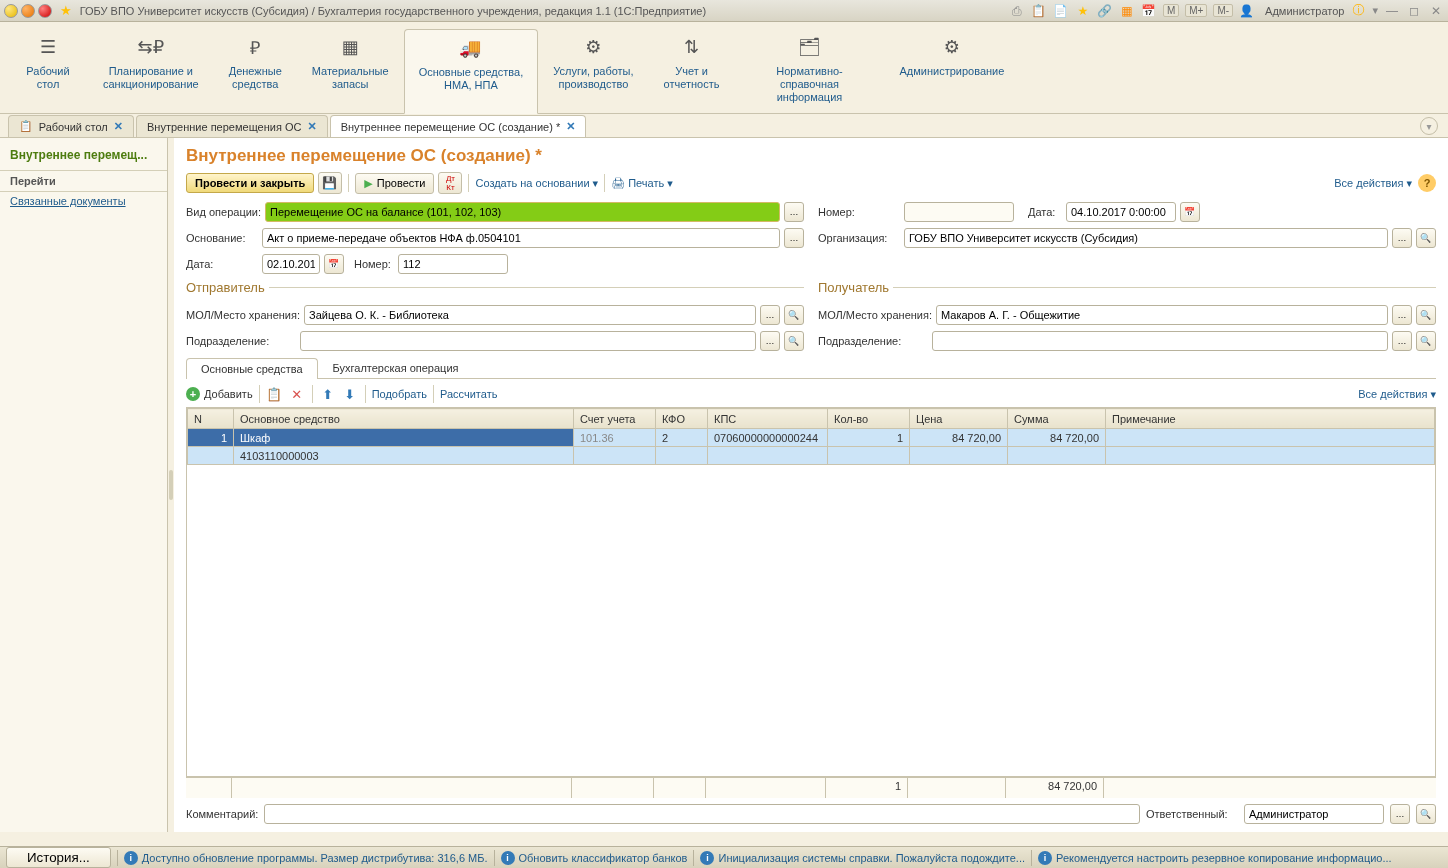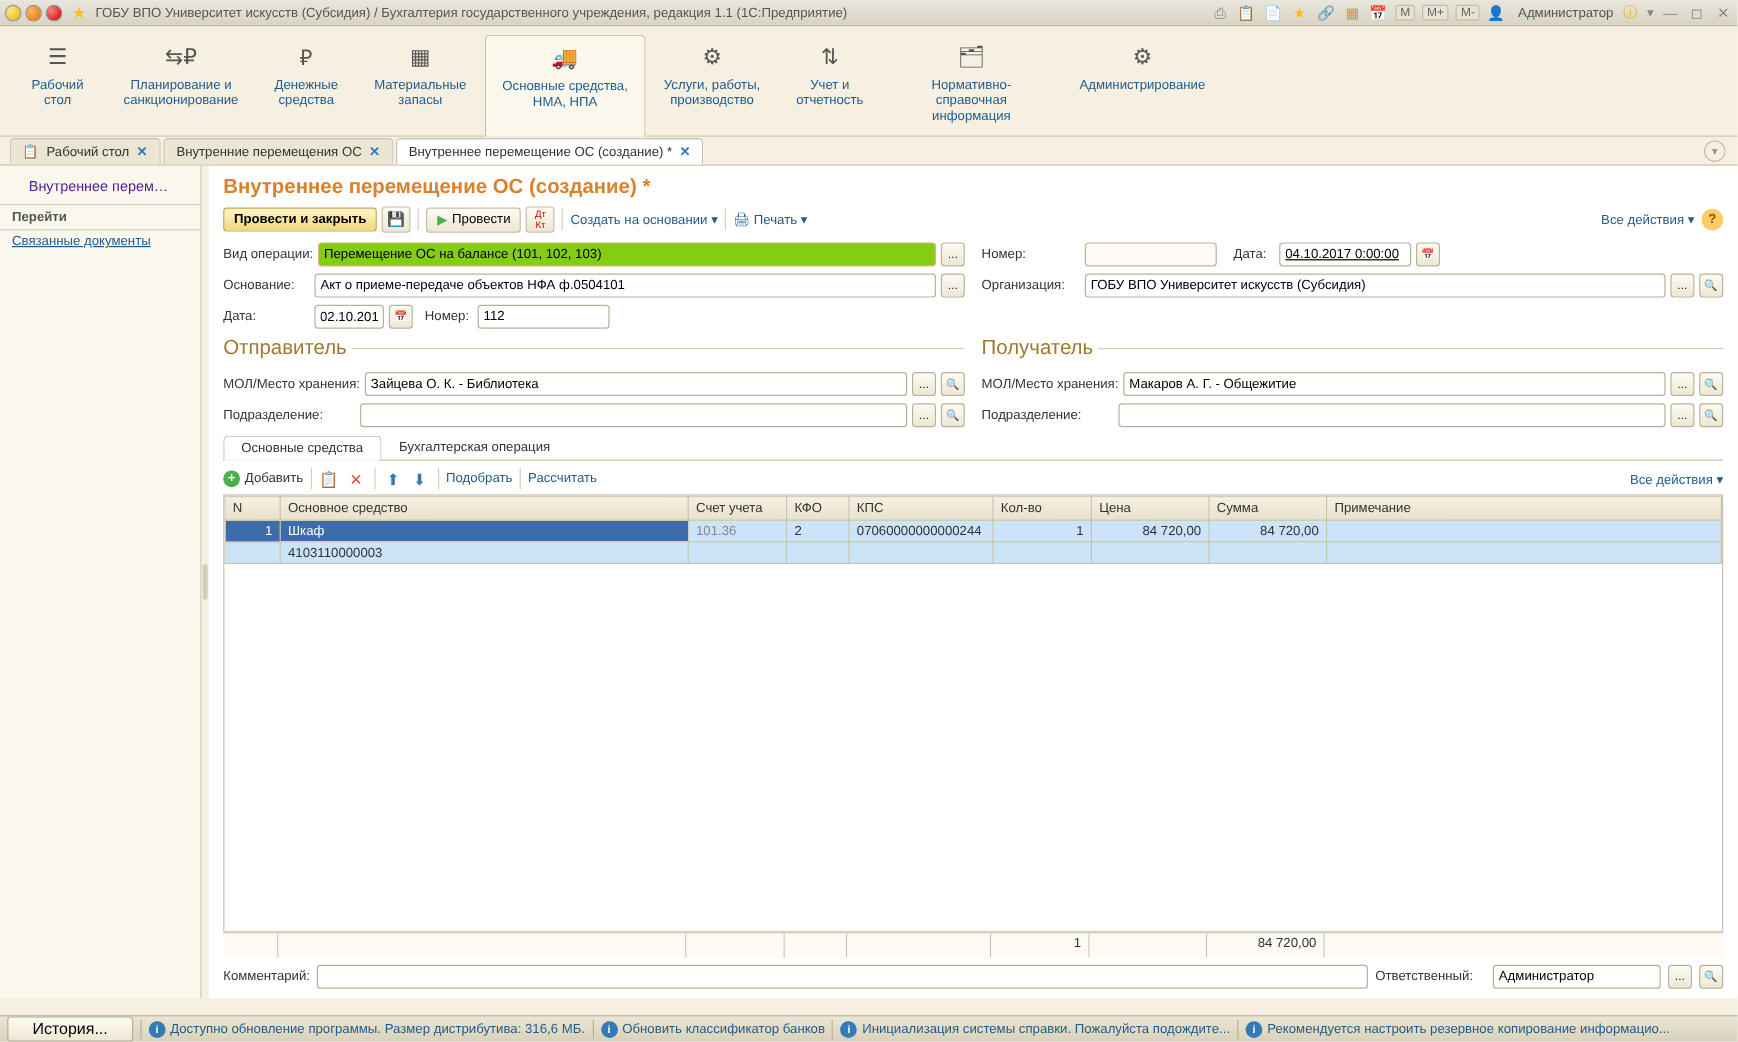--- a/index.html
+++ b/index.html
@@ -23,21 +23,21 @@
 .section-label { text-align: center; color: #1f5b8c; font-size: 11px; line-height: 13px; max-width: 120px; }
 .tabs-bar { height: 24px; background: #f5f0e1; display: flex; padding-left: 8px; align-items: flex-end; position: relative; border-bottom: 1px solid #c9c3ad; }
 .tab { display: flex; align-items: center; gap: 6px; padding: 4px 10px; background: #ebe6d3; border: 1px solid #c9c3ad; border-bottom: none; margin-right: 2px; border-radius: 4px 4px 0 0; font-size: 11px; cursor: pointer; }
 .tab.active { background: #fff; }
 .tab-close { color: #d9534f; font-weight: bold; cursor: pointer; }
 .tab-close.blue { color: #337ab7; }
 .tabs-right { margin-left: auto; margin-right: 10px; margin-bottom: 2px; }
 .circle-btn { width: 18px; height: 18px; border-radius: 50%; border: 1px solid #c4bea8; background: #f5f0e1; display: inline-flex; align-items: center; justify-content: center; color: #999; font-size: 10px; cursor: pointer; }
 .main-area { display: flex; height: calc(100% - 22px - 92px - 24px - 22px - 14px); }
 .nav-panel { width: 168px; background: #faf7ed; border-right: 1px solid #c9c3ad; padding: 6px 0; overflow: hidden; white-space: nowrap; }
-.nav-title { font-size: 12px; color: #4c1d95; padding: 4px 24px; font-weight: normal; text-overflow: ellipsis; overflow: hidden; }
+.nav-title { font-size: 12px; color: #4d7c0f; padding: 4px 10px; font-weight: bold; text-overflow: ellipsis; overflow: hidden; }
 .nav-link { color: #1f5b8c; padding: 3px 10px; cursor: pointer; text-decoration: underline; font-size: 11px; }
 .splitter { width: 6px; background: #f5f0e1; display: flex; align-items: center; justify-content: center; }
 .splitter-handle { width: 4px; height: 30px; background: #d4cfb8; border-radius: 2px; }
 .content { flex: 1; background: #fff; padding: 8px 12px; display: flex; flex-direction: column; overflow: hidden; }
 .page-title { color: #d9822b; font-size: 17px; font-weight: bold; margin-bottom: 6px; }
 .cmdbar { display: flex; align-items: center; gap: 4px; margin-bottom: 8px; flex-wrap: wrap; }
 .btn { border: 1px solid #c4bea8; background: linear-gradient(to bottom, #fdfbf3, #ede7d3); padding: 3px 8px; border-radius: 3px; cursor: pointer; font-size: 11px; display: inline-flex; align-items: center; gap: 4px; }
 .btn.prim { background: linear-gradient(to bottom, #fff4cc, #f0d97a); border-color: #c4a84a; font-weight: bold; }
 .btn-icon { border: 1px solid #c4bea8; background: linear-gradient(to bottom, #fdfbf3, #ede7d3); width: 24px; height: 22px; border-radius: 3px; cursor: pointer; display: inline-flex; align-items: center; justify-content: center; font-size: 12px; }
 .cmdbar-right { margin-left: auto; display: flex; align-items: center; gap: 6px; }
@@ -46,21 +46,21 @@
 .sep { width: 1px; height: 18px; background: #d4cfb8; margin: 0 2px; }
 .form-row { display: flex; gap: 14px; }
 .form-col { flex: 1; display: flex; flex-direction: column; gap: 6px; }
 .field { display: flex; align-items: center; gap: 4px; }
 .field-label { min-width: 72px; font-size: 11px; color: #333; }
 .field-label.w { min-width: 110px; }
 .input { border: 1px solid #b8b29c; background: #fff; padding: 2px 4px; height: 20px; font-size: 11px; border-radius: 3px; }
 .input.yel { background: #84cc16; border-color: #d4b966; }
 .input.ro { background: #fdfbf3; }
 .f-btn { border: 1px solid #b8b29c; background: linear-gradient(to bottom, #fdfbf3, #ede7d3); width: 20px; height: 20px; border-radius: 3px; cursor: pointer; display: inline-flex; align-items: center; justify-content: center; font-size: 9px; }
-.section-title { color: #a07830; font-size: 17px; margin-bottom: 4px; display: flex; align-items: center; gap: 4px; }
+.section-title { color: #a07830; font-size: 13px; margin-bottom: 4px; display: flex; align-items: center; gap: 4px; }
 .section-title::after { content: ""; flex: 1; height: 1px; background: #d4cfb8; }
 .inner-tabs { display: flex; border-bottom: 1px solid #c9c3ad; margin-bottom: 4px; }
 .inner-tab { padding: 4px 14px; border: 1px solid transparent; border-bottom: none; cursor: pointer; font-size: 11px; border-radius: 4px 4px 0 0; }
 .inner-tab.active { border-color: #c9c3ad; background: #fff; position: relative; top: 1px; }
 .table-cmdbar { display: flex; align-items: center; gap: 4px; padding: 2px 0 4px; }
 .add-btn { display: inline-flex; align-items: center; gap: 4px; cursor: pointer; font-size: 11px; color: #333; }
 .add-icon { width: 14px; height: 14px; border-radius: 50%; background: #4caf50; color: #fff; display: inline-flex; align-items: center; justify-content: center; font-size: 11px; font-weight: bold; }
 .tbl-icon { width: 18px; height: 18px; display: inline-flex; align-items: center; justify-content: center; cursor: pointer; font-size: 13px; }
 .table-wrap { flex: 1; border: 1px solid #c9c3ad; overflow: auto; min-height: 300px; position: relative; }
 table.data { width: 100%; border-collapse: collapse; font-size: 11px; }
@@ -223,21 +223,21 @@
           <button class="f-btn">📅</button>
           <span class="field-label" style="min-width:40px;margin-left:6px">Номер:</span>
           <input class="input" style="width: 110px;" value="112">
         </div>
       </div>
       <div class="form-col">
         <div class="field">
           <span class="field-label" style="min-width:82px">Номер:</span>
           <input class="input ro" style="width: 110px;" readonly="" value="">
           <span class="field-label" style="min-width:34px;margin-left:10px">Дата:</span>
-          <input class="input" style="width: 110px; text-decoration: underline;" value="04.10.2017 0:00:00">
+          <input class="input" style="width: 110px;" value="04.10.2017 0:00:00">
           <button class="f-btn">📅</button>
         </div>
         <div class="field">
           <span class="field-label" style="min-width:82px">Организация:</span>
           <input class="input" style="flex: 1 1 0%;" value="ГОБУ ВПО Университет искусств (Субсидия)">
           <button class="f-btn">…</button>
           <button class="f-btn">🔍</button>
         </div>
       </div>
     </div>

